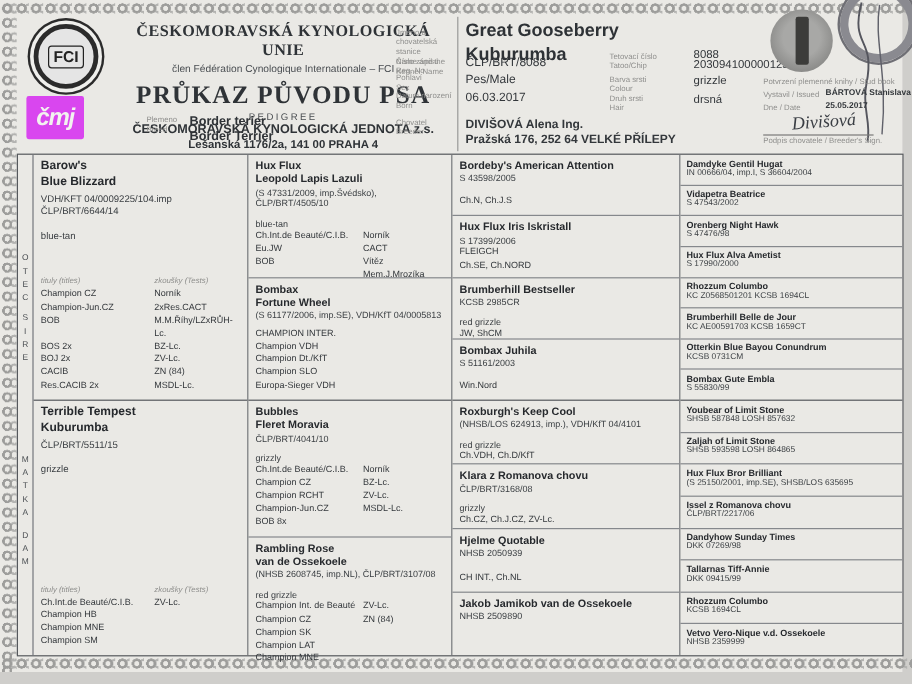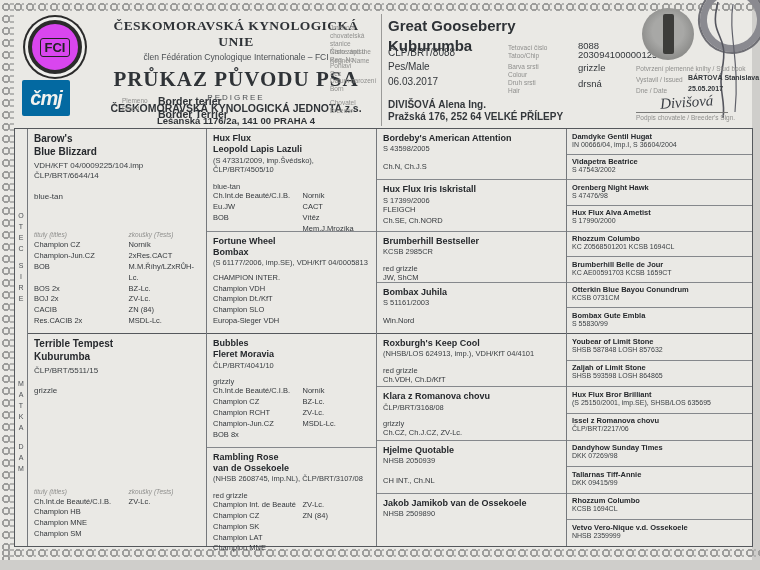--- a/index.html
+++ b/index.html
@@ -9,24 +9,24 @@
   .chain{position:absolute;background-image:
       radial-gradient(circle at 6px 7px, rgba(0,0,0,0) 2.2px, #9d9d9b 2.3px 4.1px, rgba(0,0,0,0) 4.3px),
       radial-gradient(circle at 12px 7px, rgba(0,0,0,0) 2.2px, #b3b3b1 2.3px 4.1px, rgba(0,0,0,0) 4.3px);
     background-size:12px 14px;}
   .chain-top{left:0;top:0;width:760px;height:14px;}
   .chain-left{left:0;top:0;width:14px;height:560px;background-size:14px 12px;}
   .chain-under{left:0;top:546px;width:760px;height:13px;}
   .small-label{font-size:6.5px;color:#8f8f8d;line-height:1.25;}
   
   .fci-emblem{position:absolute;left:28px;top:20px;width:46px;height:46px;border-radius:50%;
-    border:4px solid #2b2b2b;background:#d946ef;display:flex;align-items:center;justify-content:center;
+    border:4px solid #2b2b2b;background:#e5e5e5;display:flex;align-items:center;justify-content:center;
     box-shadow:0 0 0 3px #efefec,0 0 0 5px #2b2b2b;}
   .fci-emblem span{font-size:13px;font-weight:bold;color:#222;border:1.5px solid #222;padding:1px 4px;border-radius:3px;}
-  .cmkj-box{position:absolute;left:22px;top:80px;width:48px;height:36px;background:#0369a1;color:#f2f2ef;
+  .cmkj-box{position:absolute;left:22px;top:80px;width:48px;height:36px;background:#d946ef;color:#f2f2ef;
     display:flex;align-items:center;justify-content:center;font-weight:bold;font-style:italic;
     font-size:20px;letter-spacing:-1px;border-radius:2px;}
   .hdr-center{position:absolute;left:96px;top:18px;width:280px;text-align:center;color:#2f3337;}
   .hdr-union{font-family:"Liberation Serif",serif;font-size:13.5px;font-weight:bold;letter-spacing:.4px;}
   .hdr-member{font-size:8.5px;margin-top:2px;color:#4a4e52;}
   .hdr-title{font-family:"Liberation Serif",serif;font-size:21px;font-weight:bold;letter-spacing:1px;margin-top:5px;}
   .hdr-sub{font-size:8px;letter-spacing:2px;margin-top:1px;color:#4a4e52;}
   .hdr-club{font-size:10.5px;font-weight:bold;margin-top:0;}
   .hdr-club-addr{font-size:9.5px;font-weight:bold;margin-top:1px;}
   .breed-label{position:absolute;left:122px;top:97px;}
@@ -290,22 +290,22 @@
                 <span class="tr">CACT</span>
               </div>
               <div class="trow">
                 <span class="tl">BOB</span>
                 <span class="tr">Vítěz Mem.J.Mrozíka</span>
               </div>
             </div>
           </div>
           <div class="cell g2">
             <div class="nm">
+              <div>Bombax</div>
               <div>Fortune Wheel</div>
-              <div>Bombax</div>
             </div>
             <div class="rg">
               <div>(S 61177/2006, imp.SE), VDH/KfT 04/0005813</div>
             </div>
             <div class="titles">
               <div class="trow">
                 <span class="tl">CHAMPION INTER.</span>
                 <span class="tr"></span>
               </div>
               <div class="trow">

